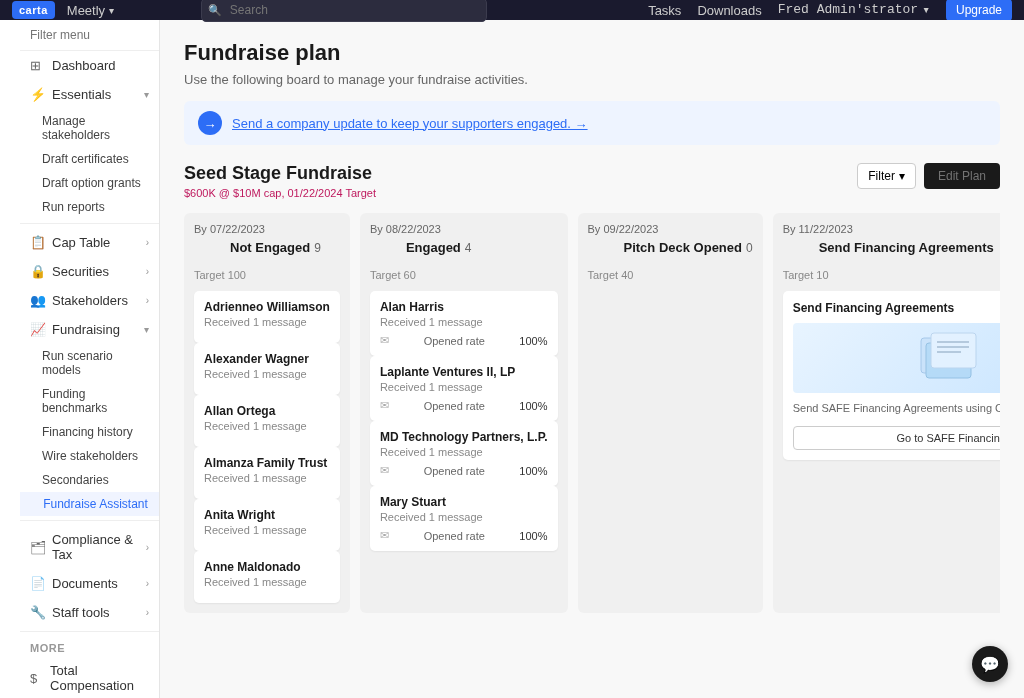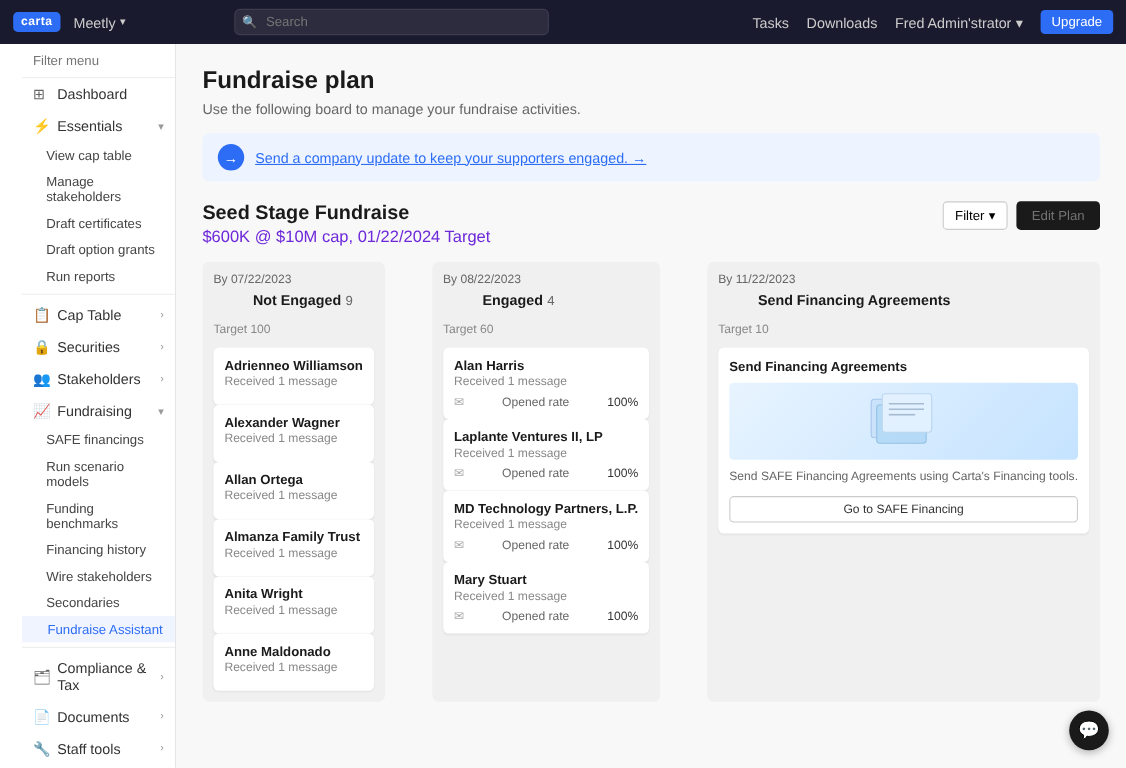--- a/index.html
+++ b/index.html
@@ -1,28 +1,28 @@
 <!DOCTYPE html>
 <html><head>
   <meta charset="utf-8">
   <style>
     * { box-sizing: border-box; margin: 0; padding: 0; }
     body { font-family: -apple-system, BlinkMacSystemFont, 'Segoe UI', sans-serif; font-size: 13px; background: #f5f5f5; color: #1a1a1a; display: flex; flex-direction: column; height: 698px; overflow: hidden; }
 
     
-    .top-nav { background: #1a1a2e; height: 40px; display: flex; align-items: center; padding: 0 12px; gap: 12px; flex-shrink: 0; }
+    .top-nav { background: #1a1a2e; height: 20px; display: flex; align-items: center; padding: 0 12px; gap: 12px; flex-shrink: 0; }
     .top-nav .logo { background: #2d6df6; color: white; font-size: 11px; font-weight: bold; padding: 3px 7px; border-radius: 4px; letter-spacing: 0.5px; }
     .top-nav .company { color: #ccc; font-size: 13px; display: flex; align-items: center; gap: 4px; cursor: pointer; }
     .top-nav .company .chevron { font-size: 10px; }
     .search-bar { flex: 1; max-width: 286px; margin: 0 auto; position: relative; }
     .search-bar input { width: 100%; background: #2c2c3e; border: 1px solid #3c3c4e; border-radius: 5px; color: #ccc; padding: 4px 10px 4px 28px; font-size: 12px; outline: none; }
     .search-bar .search-icon-top { position: absolute; left: 8px; top: 50%; transform: translateY(-50%); color: #888; font-size: 11px; }
     .top-nav-right { display: flex; align-items: center; gap: 16px; margin-left: auto; }
     .top-nav-right .nav-link { color: #ccc; font-size: 13px; cursor: pointer; }
-    .top-nav-right .user { color: #ccc; font-size: 13px; display: flex; align-items: flex-start; gap: 4px; cursor: pointer; }
+    .top-nav-right .user { color: #ccc; font-size: 13px; display: flex; align-items: flex-start; gap: 4px; cursor: pointer; font-family: Liberation Mono, monospace; }
     .top-nav-right .upgrade-btn { background: #2d6df6; color: white; border: none; border-radius: 4px; padding: 4px 10px; font-size: 12px; cursor: pointer; font-weight: 500; }
 
     
     .body-layout { display: flex; flex: 1; overflow: hidden; }
 
     
     .sidebar { width: 160px; background: white; border-right: 1px solid #e5e5e5; display: flex; flex-direction: column; overflow-y: auto; flex-shrink: 0; padding-left: 20px; }
     .sidebar-filter { display: flex; align-items: center; padding: 8px 10px; gap: 6px; border-bottom: 1px solid #eee; }
     .sidebar-filter input { flex: 1; border: none; outline: none; font-size: 12px; color: #666; background: transparent; }
     .sidebar-item { display: flex; align-items: center; gap: 8px; padding: 7px 10px; cursor: pointer; color: #333; font-size: 13px; }
@@ -38,21 +38,21 @@
     .page-title { font-size: 22px; font-weight: 600; color: #1a1a1a; margin-bottom: 6px; }
     .page-subtitle { font-size: 13px; color: #666; margin-bottom: 14px; }
     .info-banner { background: #eef4ff; border-radius: 6px; padding: 10px 14px; display: flex; align-items: center; gap: 10px; margin-bottom: 18px; }
     .info-banner .info-icon { width: 24px; height: 24px; background: #2d6df6; border-radius: 50%; display: flex; align-items: center; justify-content: center; color: white; font-size: 13px; flex-shrink: 0; }
     .info-banner .info-text { font-size: 13px; color: #2d6df6; }
     .info-banner .info-text a { color: #2d6df6; text-decoration: underline; cursor: pointer; }
 
     
     .plan-header { display: flex; align-items: flex-start; justify-content: space-between; margin-bottom: 14px; }
     .plan-title { font-size: 18px; font-weight: 600; color: #1a1a1a; }
-    .plan-meta { font-size: 15px; color: #6d28d9; margin-top: 3px; }
+    .plan-meta { font-size: 11px; color: #be185d; margin-top: 3px; }
     .plan-actions { display: flex; gap: 8px; align-items: center; }
     .filter-btn { border: 1px solid #ccc; background: white; border-radius: 4px; padding: 5px 10px; font-size: 12px; cursor: pointer; display: flex; align-items: center; gap: 4px; }
     .edit-plan-btn { background: #1a1a1a; color: #737373; border: none; border-radius: 4px; padding: 6px 14px; font-size: 12px; font-weight: 500; cursor: pointer; }
 
     
     .kanban { display: flex; gap: 10px; overflow-x: auto; padding-bottom: 10px; justify-content: space-between; }
     .kanban-col { min-width: 155px; background: #f0f0f0; border-radius: 6px; padding: 10px; flex-shrink: 0; }
     .col-date { font-size: 11px; color: #666; margin-bottom: 5px; }
     .col-status { font-size: 13px; font-weight: 600; color: #1a1a1a; margin-bottom: 14px; display: flex; align-items: center; gap: 4px; padding-left: 36px; }
     .col-status .count { font-size: 12px; color: #666; font-weight: 400; }
@@ -114,21 +114,20 @@
     </div>
     <div class="sidebar-item">
       <span class="icon">⊞</span>
       <span>Dashboard</span>
     </div>
     <div class="sidebar-item">
       <span class="icon">⚡</span>
       <span>Essentials</span>
       <span class="chevron">▾</span>
     </div>
-    <div class="sidebar-sub">View cap table</div>
     <div class="sidebar-sub">Manage stakeholders</div>
     <div class="sidebar-sub">Draft certificates</div>
     <div class="sidebar-sub">Draft option grants</div>
     <div class="sidebar-sub">Run reports</div>
     <hr class="sidebar-divider">
     <div class="sidebar-item">
       <span class="icon">📋</span>
       <span>Cap Table</span>
       <span class="chevron">›</span>
     </div>
@@ -140,21 +139,20 @@
     <div class="sidebar-item">
       <span class="icon">👥</span>
       <span>Stakeholders</span>
       <span class="chevron">›</span>
     </div>
     <div class="sidebar-item">
       <span class="icon">📈</span>
       <span>Fundraising</span>
       <span class="chevron">▾</span>
     </div>
-    <div class="sidebar-sub">SAFE financings</div>
     <div class="sidebar-sub">Run scenario models</div>
     <div class="sidebar-sub">Funding benchmarks</div>
     <div class="sidebar-sub">Financing history</div>
     <div class="sidebar-sub">Wire stakeholders</div>
     <div class="sidebar-sub">Secondaries</div>
     <div class="sidebar-sub active">Fundraise Assistant</div>
     <hr class="sidebar-divider">
     <div class="sidebar-item">
       <span class="icon">🗂</span>
       <span>Compliance &amp; Tax</span>
@@ -274,20 +272,25 @@
           <div class="card-name">Mary Stuart</div>
           <div class="card-sub">Received 1 message</div>
           <div class="card-rate">
             <span class="email-icon">✉</span>
             <span>Opened rate</span>
             <span class="pct">100%</span>
           </div>
         </div>
       </div>
 
+      <div class="kanban-col">
+        <div class="col-date">By 09/22/2023</div>
+        <div class="col-status">Pitch Deck Opened <span class="count">0</span></div>
+        <div class="col-target">Target 40</div>
+      </div>
 
       <div class="kanban-col">
         <div class="col-date">By 11/22/2023</div>
         <div class="col-status">Send Financing Agreements</div>
         <div class="col-target">Target 10</div>
         <div class="special-card">
           <div class="card-title">Send Financing Agreements</div>
           <div class="card-img">
             <svg width="80" height="60" viewBox="0 0 80 60" class="papers-svg">
               <rect x="10" y="10" width="45" height="35" rx="3" fill="#c5dff8" stroke="#90b8e0" stroke-width="1"></rect>

